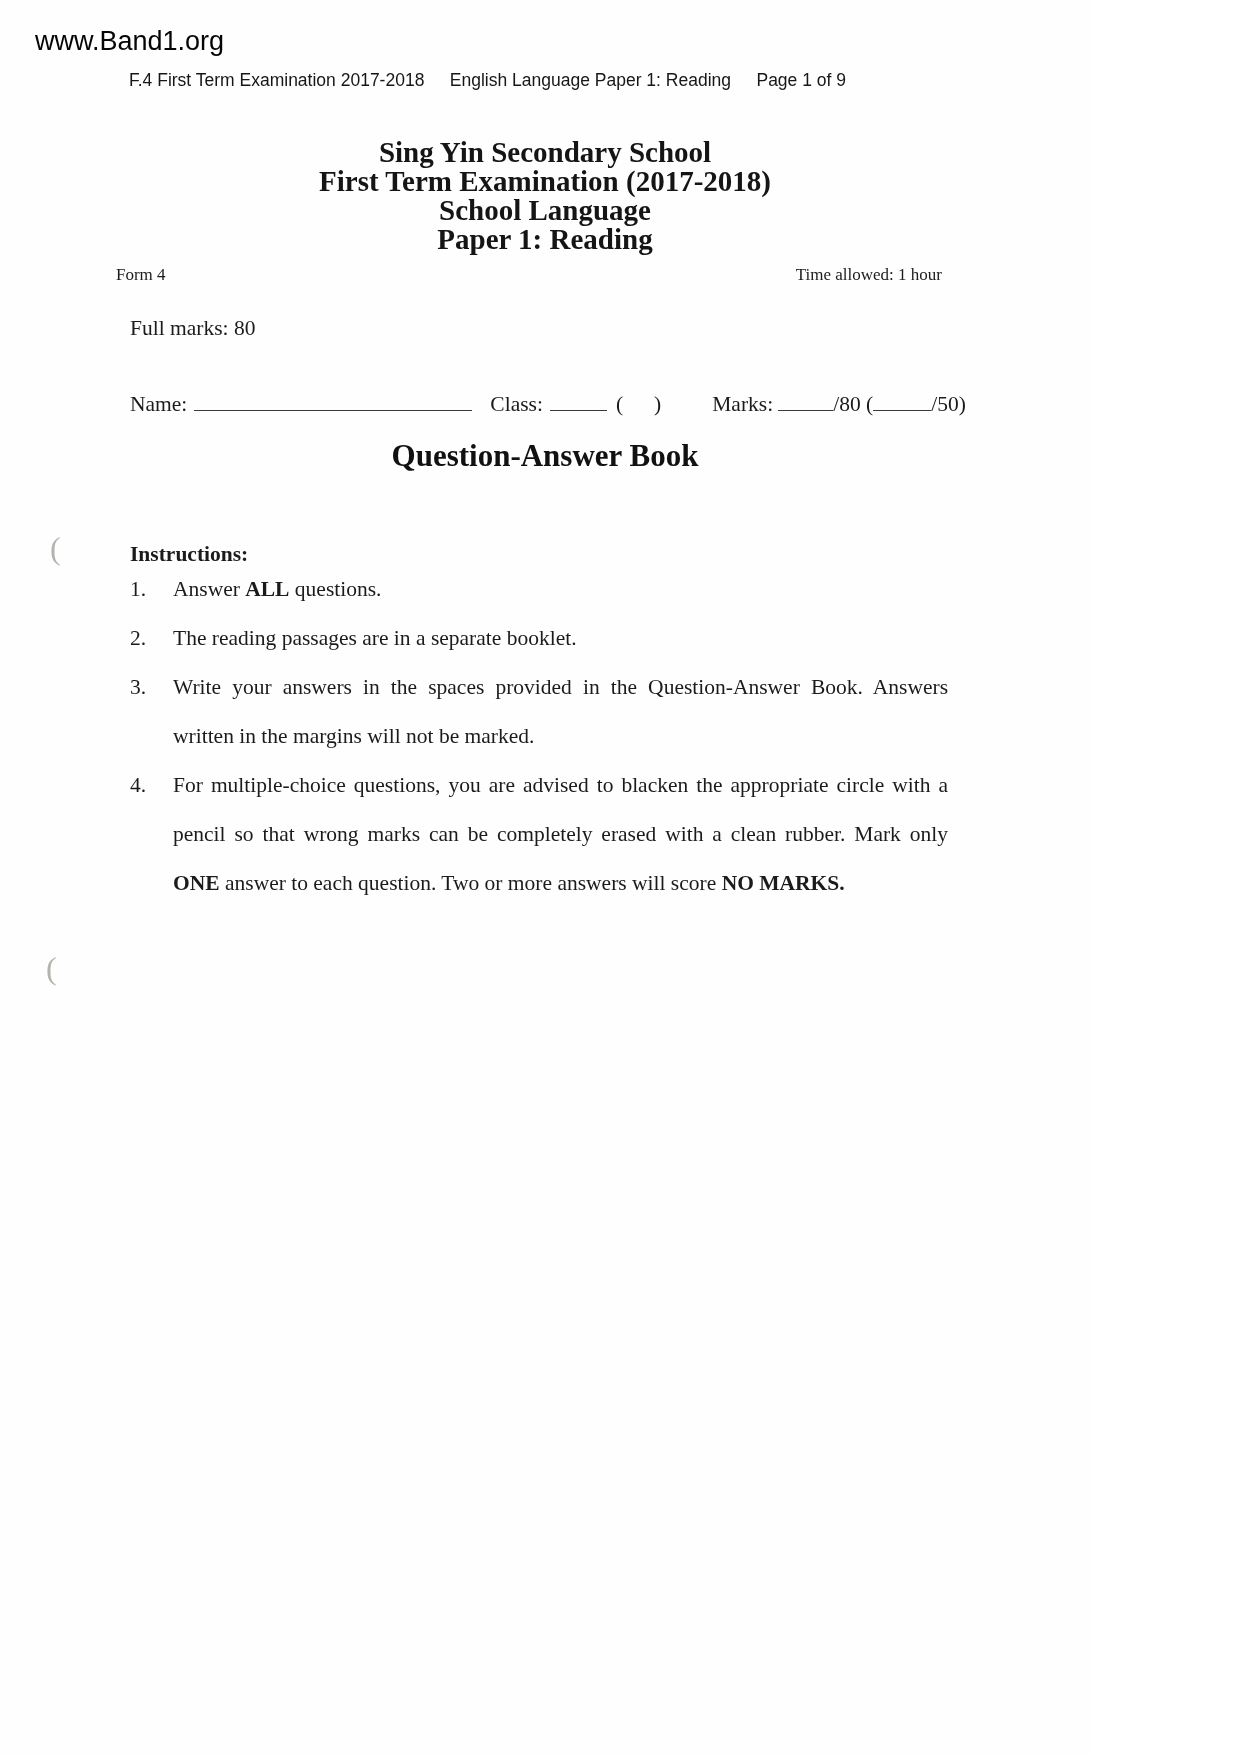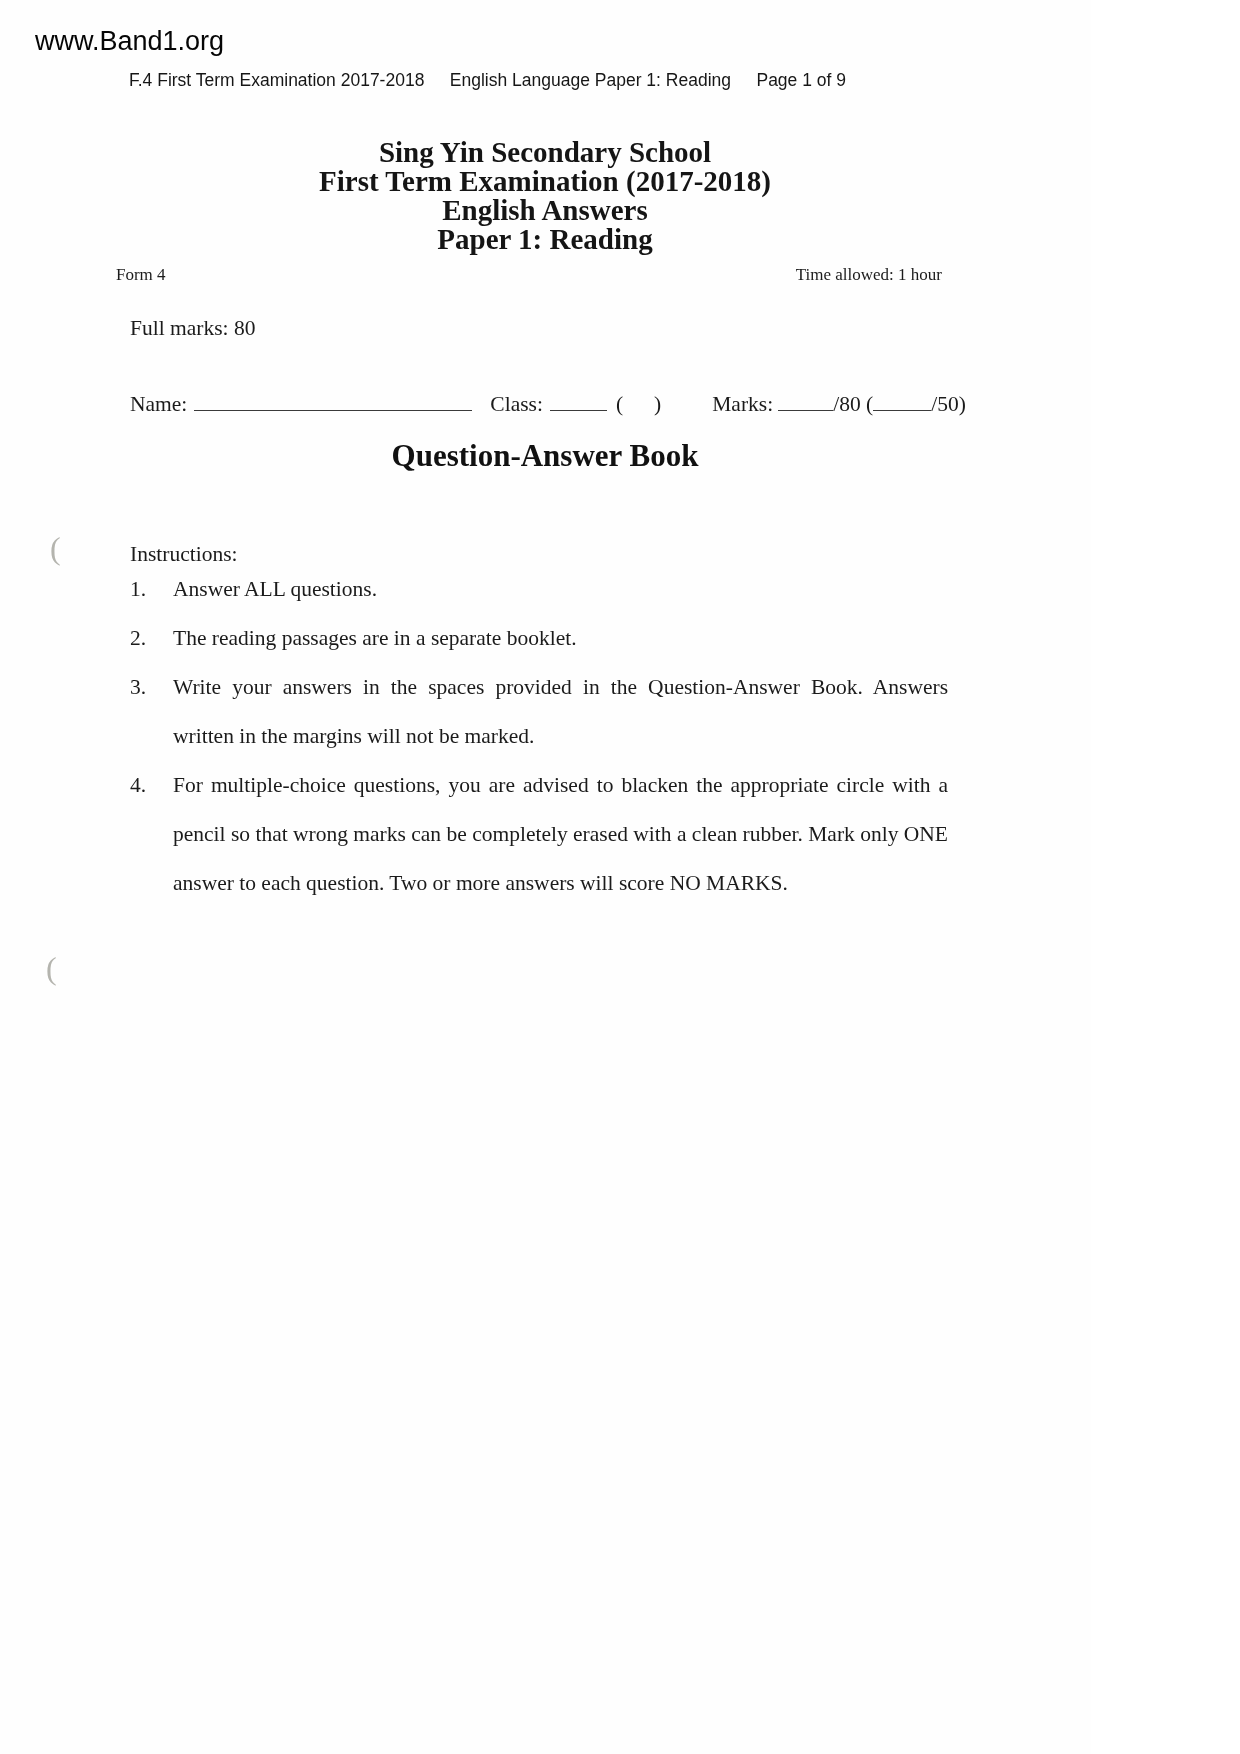--- a/index.html
+++ b/index.html
@@ -97,41 +97,41 @@
   }
 
   
   .instructions {
     position: absolute;
     left: 130px; top: 540px;
     width: 818px;
     font-size: 21.5px;
   }
   .instr-heading {
-    font-weight: normal;
+    font-weight: bold;
     line-height: 28px;
   }
   ol.instr-list {
     list-style: none;
     margin: -3px 0 0 0;
     padding: 0;
   }
   .instr-item {
     display: flex;
     line-height: 49px;
   }
   .instr-item .num {
     width: 43px;
     flex: 0 0 43px;
   }
   .instr-item .body {
     flex: 1 1 auto;
     text-align: justify;
   }
-  .instr-item .body .b { font-weight: normal; }
+  .instr-item .body .b { font-weight: bold; }
 
   
   .artifact {
     position: absolute;
     font-size: 32px;
     color: #b4b4ae;
     font-family: "Liberation Serif", serif;
   }
   .artifact.a1 { left: 50px; top: 530px; }
   .artifact.a2 { left: 46px; top: 950px; }
@@ -145,21 +145,21 @@
 
   <div class="header-row">
     <span>F.4 First Term Examination 2017-2018</span>
     <span>English Language Paper 1: Reading</span>
     <span>Page 1 of 9</span>
   </div>
 
   <div class="title-block">
     <div>Sing Yin Secondary School</div>
     <div>First Term Examination (2017-2018)</div>
-    <div>English Answers</div>
+    <div>School Language</div>
     <div>Paper 1: Reading</div>
   </div>
 
   <div class="meta-row">
     <span>Form 4</span>
     <span>Time allowed: 1 hour</span>
   </div>
 
   <div class="full-marks">Full marks: 80</div>
 

